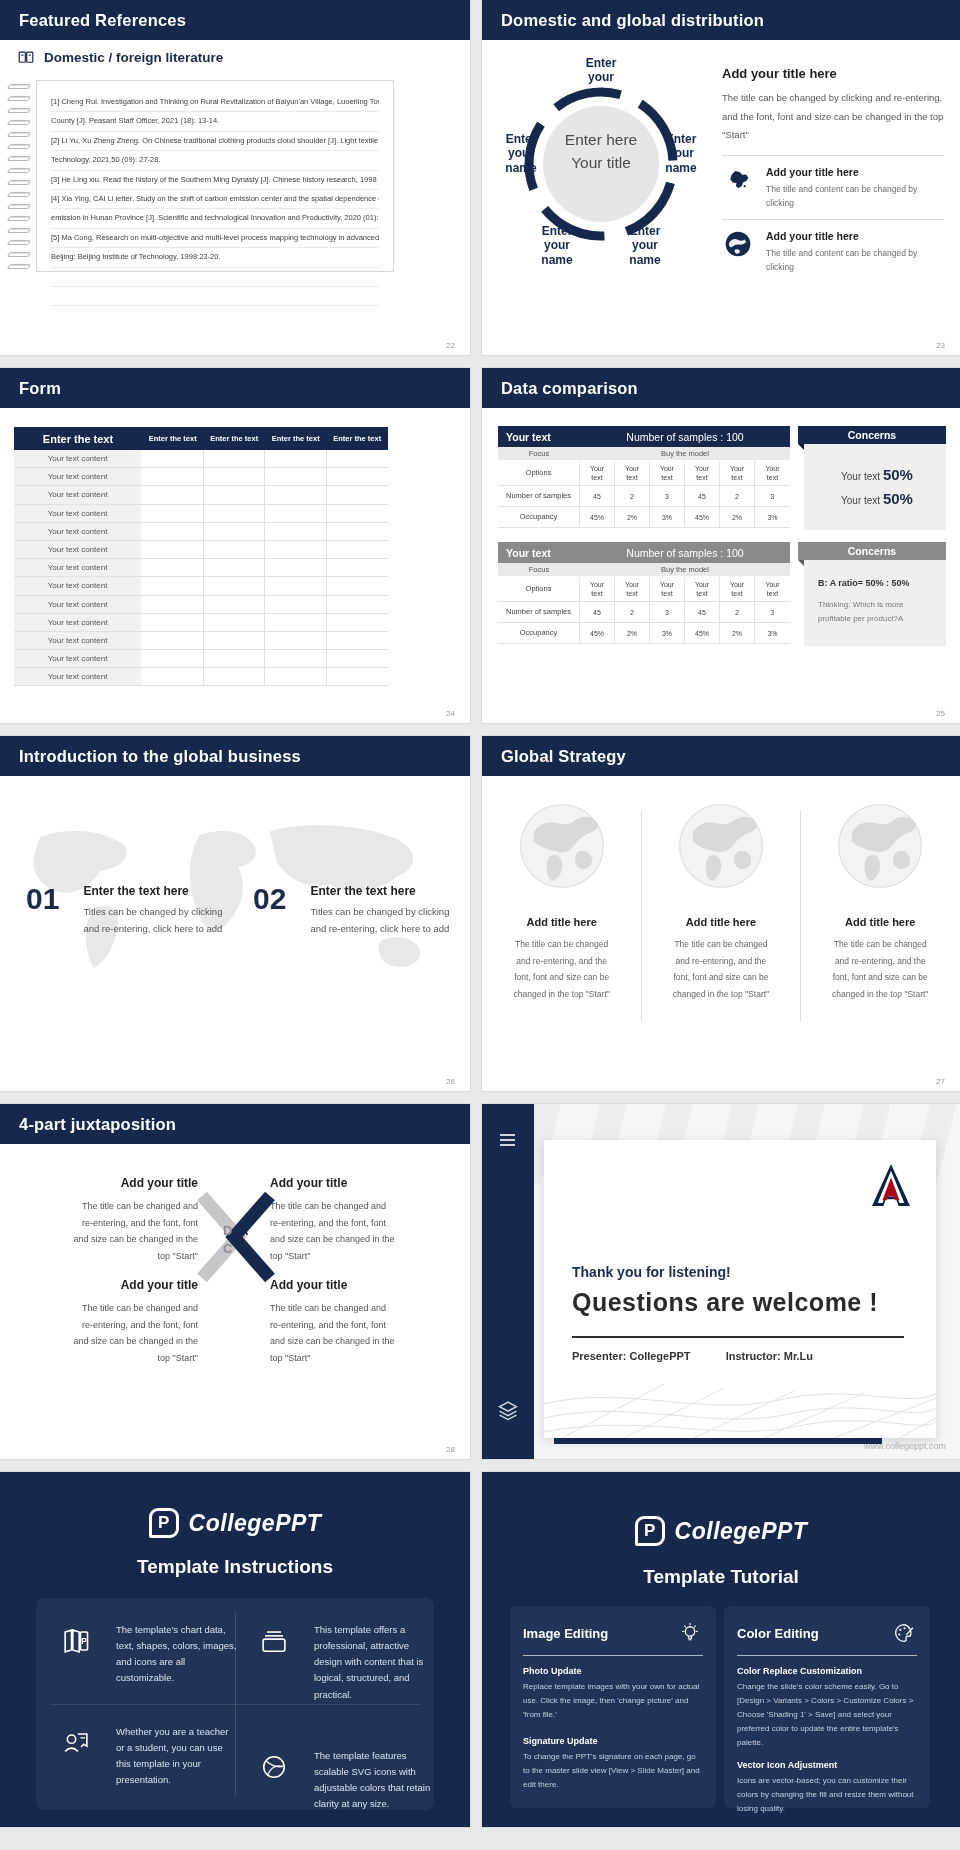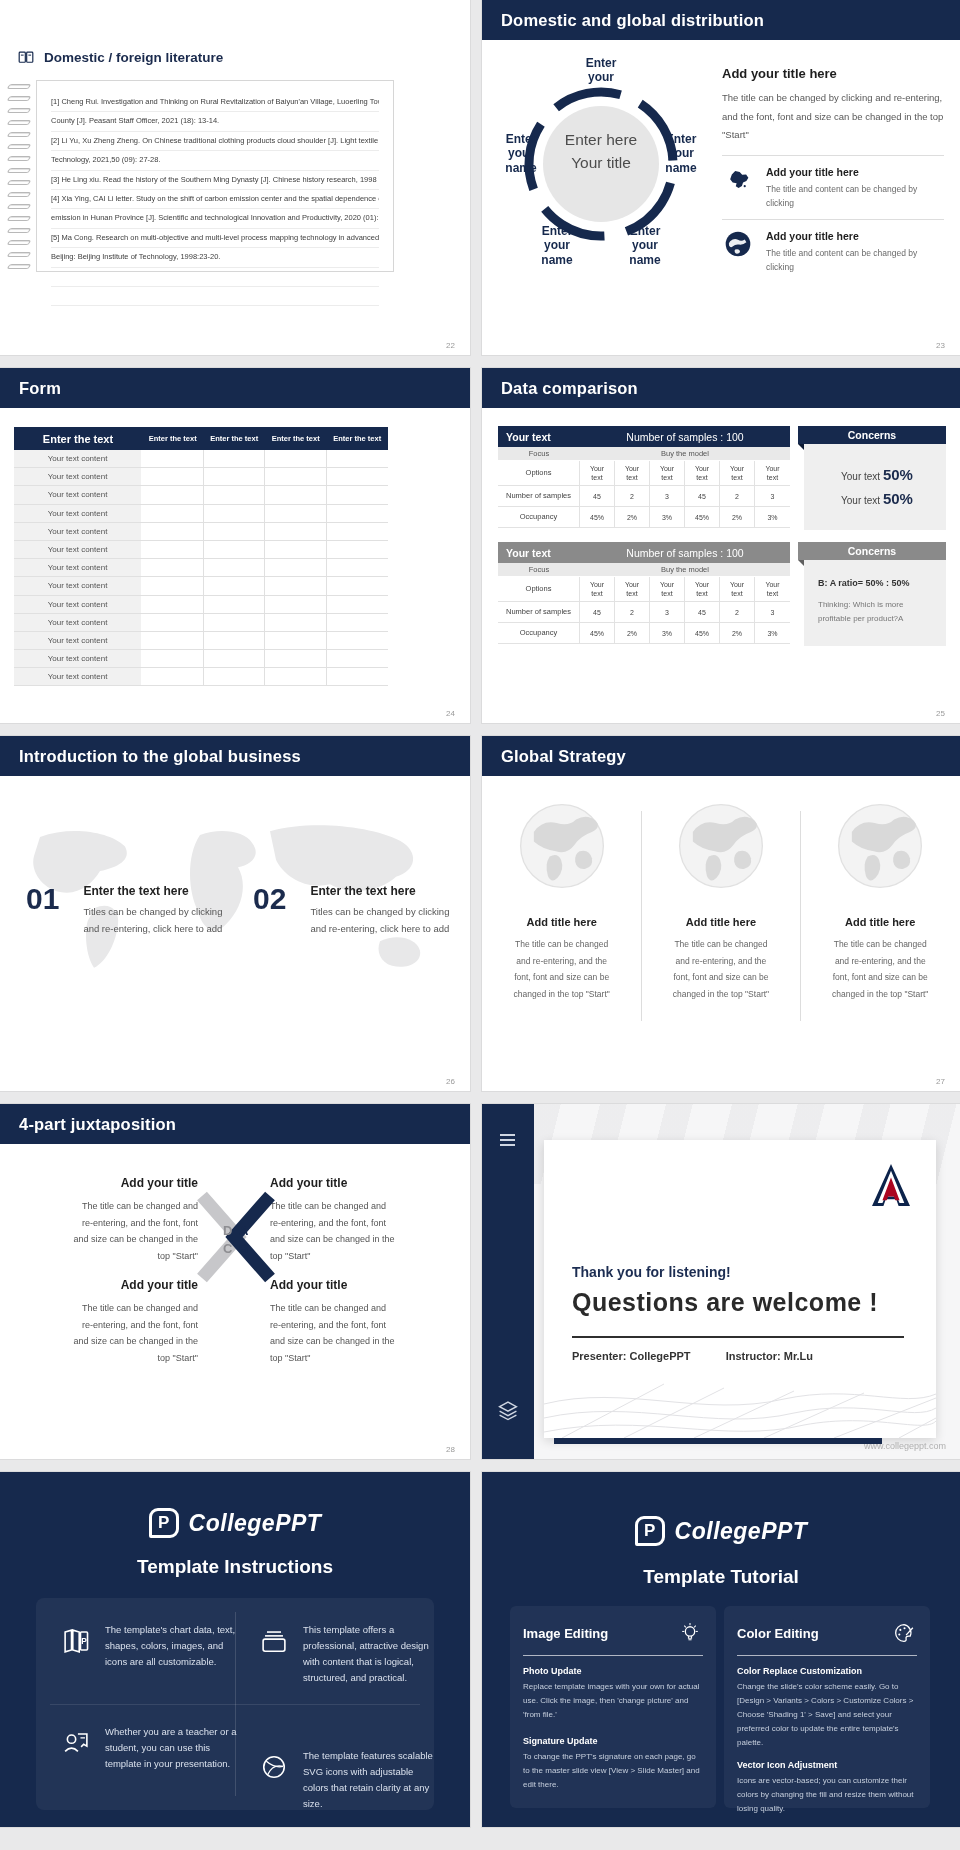--- a/index.html
+++ b/index.html
@@ -122,21 +122,21 @@
 
   
   .dark { background:#16294d; }
   .logo-row { position:absolute; left:0; right:0; display:flex; justify-content:center; align-items:center; gap:10px; }
   .pbadge { width:30px; height:30px; border:3px solid #fff; border-radius:9px 9px 9px 2px; color:#fff; font-weight:bold; font-size:17px; display:flex; align-items:center; justify-content:center; }
   .brand { color:#fff; font-size:23px; font-weight:bold; font-style:italic; letter-spacing:.5px; }
   .dark-title { position:absolute; left:0; right:0; text-align:center; color:#fff; font-size:19px; font-weight:bold; }
   .feat-card { position:absolute; left:36px; top:126px; width:398px; height:212px; background:rgba(255,255,255,0.055); border-radius:8px; }
   .feat-vdiv { position:absolute; left:199px; top:14px; bottom:14px; width:1px; background:rgba(255,255,255,0.14); }
   .feat-hdiv { position:absolute; left:14px; right:14px; top:106px; height:1px; background:rgba(255,255,255,0.10); }
-  .feat { position:absolute; display:flex; gap:13px; width:178px; }
+  .feat { position:absolute; display:flex; gap:24px; width:178px; }
   .feat .fic { flex:0 0 32px; }
   .feat-t { font-size:9.5px; color:#d9e0ec; line-height:1.7; }
   .f1 { left:24px; top:24px; } .f2 { left:222px; top:24px; }
   .f3 { left:24px; top:126px; } .f4 { left:222px; top:126px;margin-top:24px; }
 
   .tut-card { position:absolute; top:134px; width:206px; height:202px; background:rgba(255,255,255,0.05); border-radius:6px; padding:14px 13px; }
   .tut-card.c1 { left:28px; } .tut-card.c2 { left:242px; }
   .tut-head { display:flex; justify-content:space-between; align-items:center; }
   .tut-h { font-size:13px; font-weight:bold; color:#fff; }
   .tut-ul { height:1px; background:rgba(255,255,255,0.65); margin:9px 0 10px 0; }
@@ -212,20 +212,23 @@
       <path d="M20,38 L50,22 L80,38 L50,54 Z" fill="none" stroke="#cfd6e2" stroke-width="5"></path>
       <path d="M20,54 L50,70 L80,54" fill="none" stroke="#cfd6e2" stroke-width="5"></path>
       <path d="M20,68 L50,84 L80,68" fill="none" stroke="#cfd6e2" stroke-width="5"></path>
     </symbol>
   </defs>
 </svg>
 
 <div id="canvas">
 
   <div class="slide" id="s22" style="left:0;top:0">
+    <div class="band">
+      <span>Featured References</span>
+    </div>
     <div class="refhead">
       <svg width="20" height="17">
           <use href="#sym-book"></use>
         </svg>
       <span class="refhead-t">Domestic / foreign literature</span>
     </div>
     <div class="spiral">
       <i></i>
         <i></i>
         <i></i>

